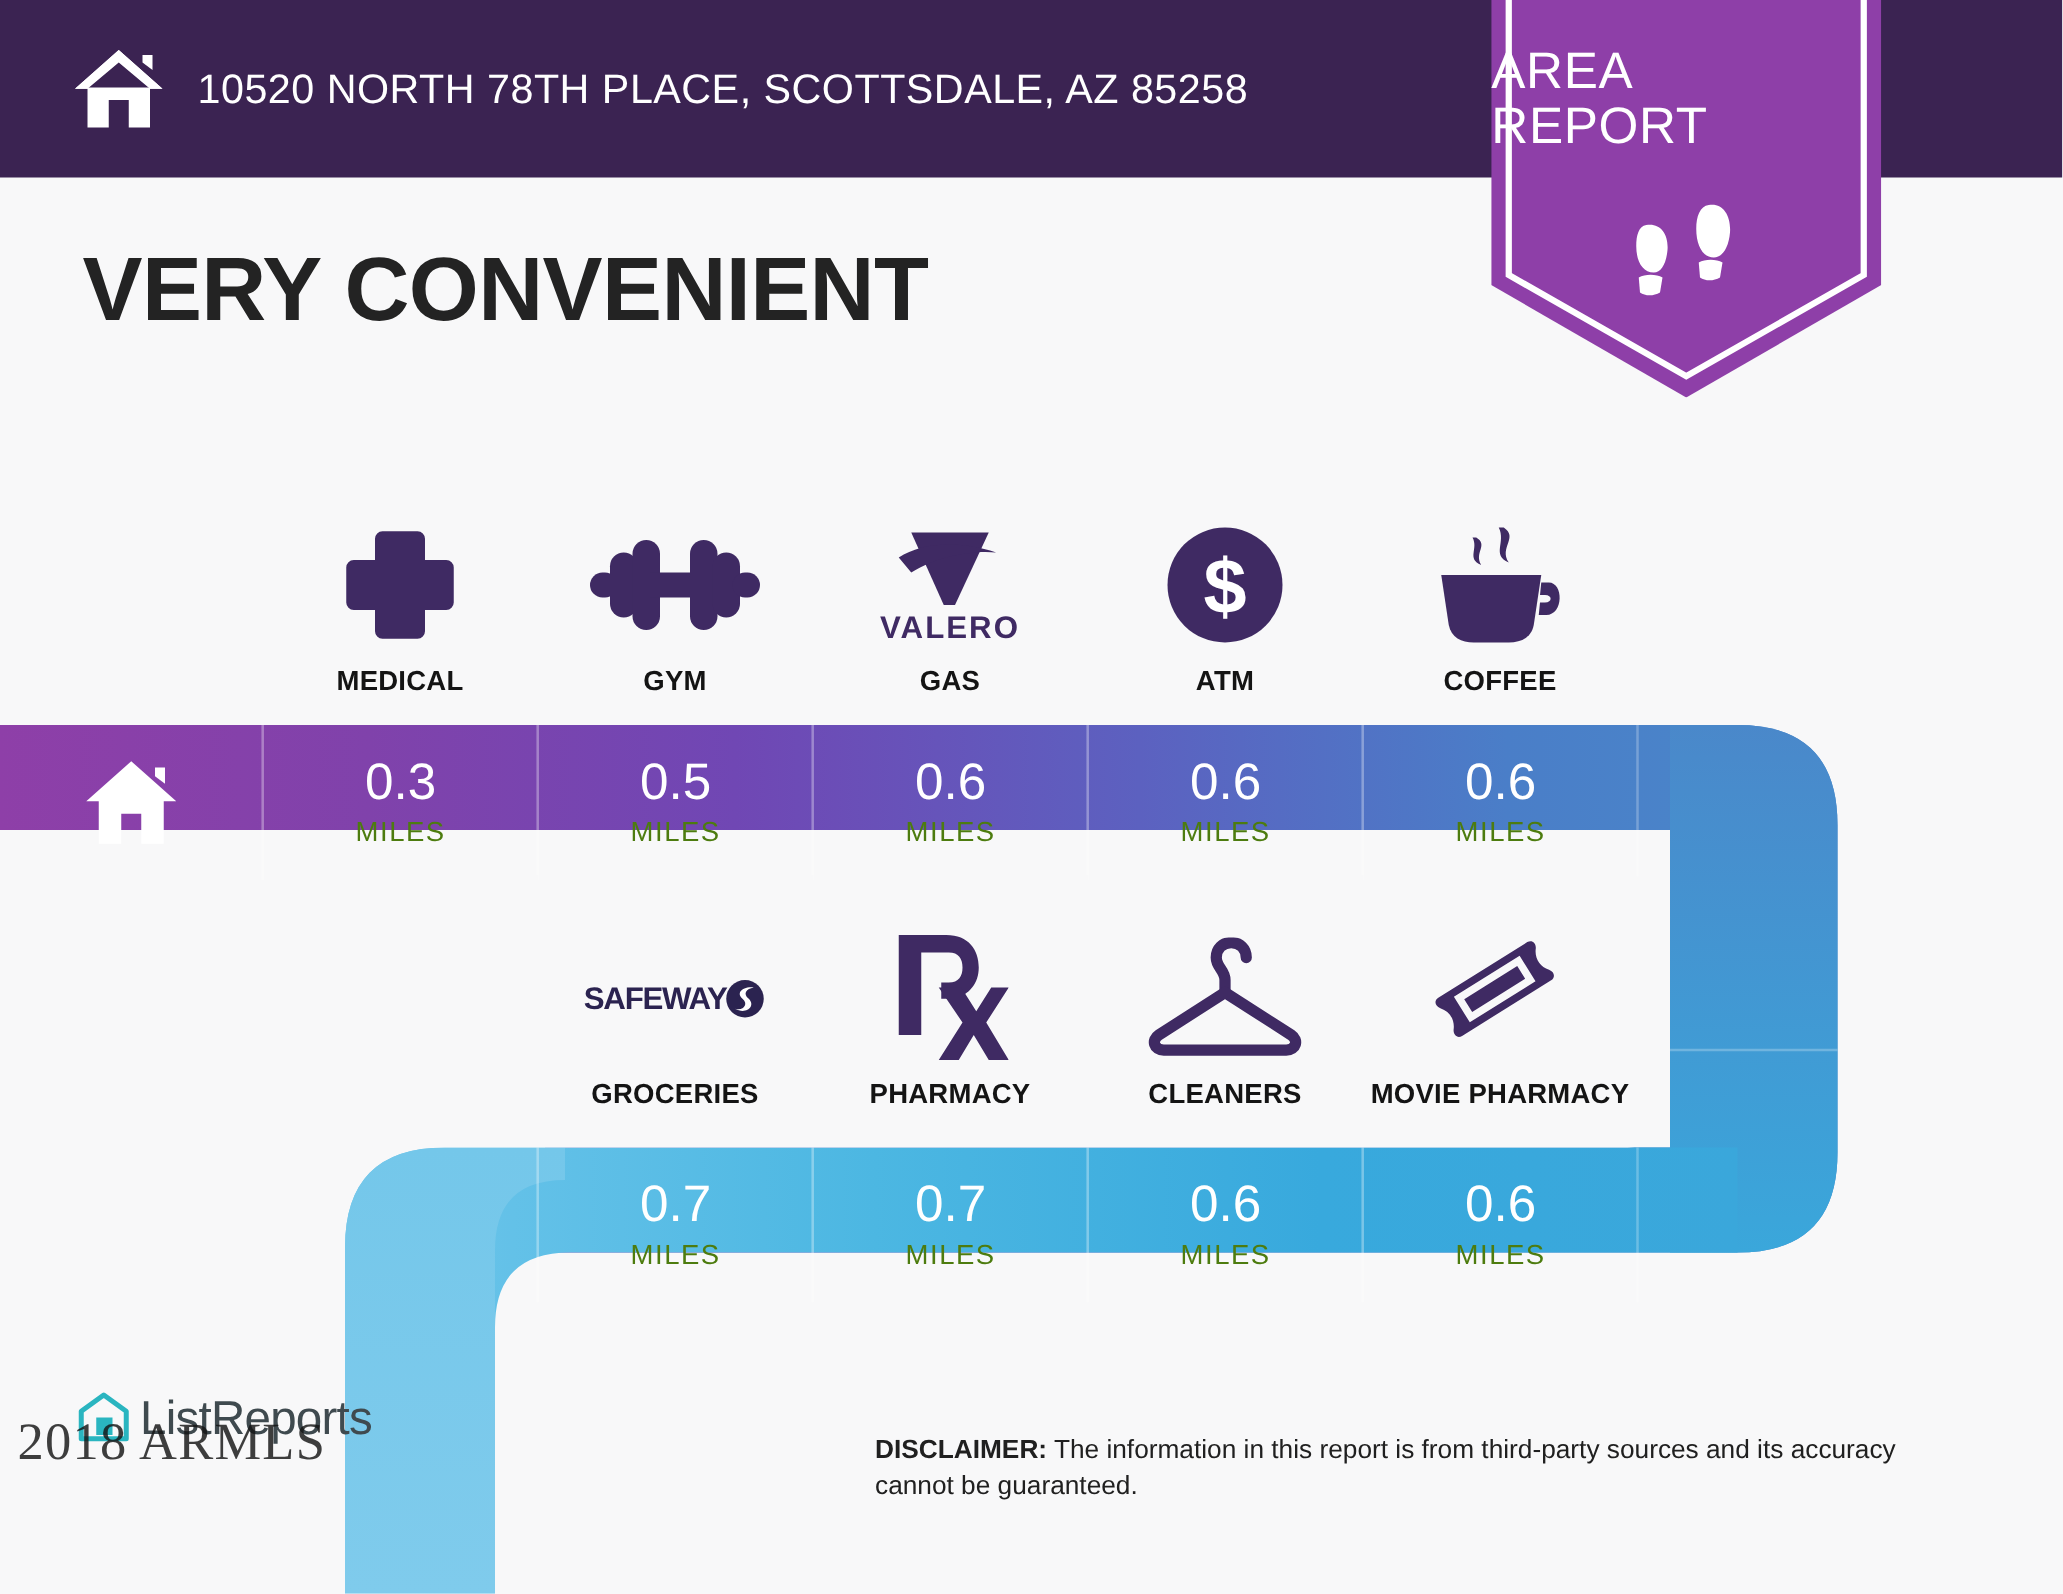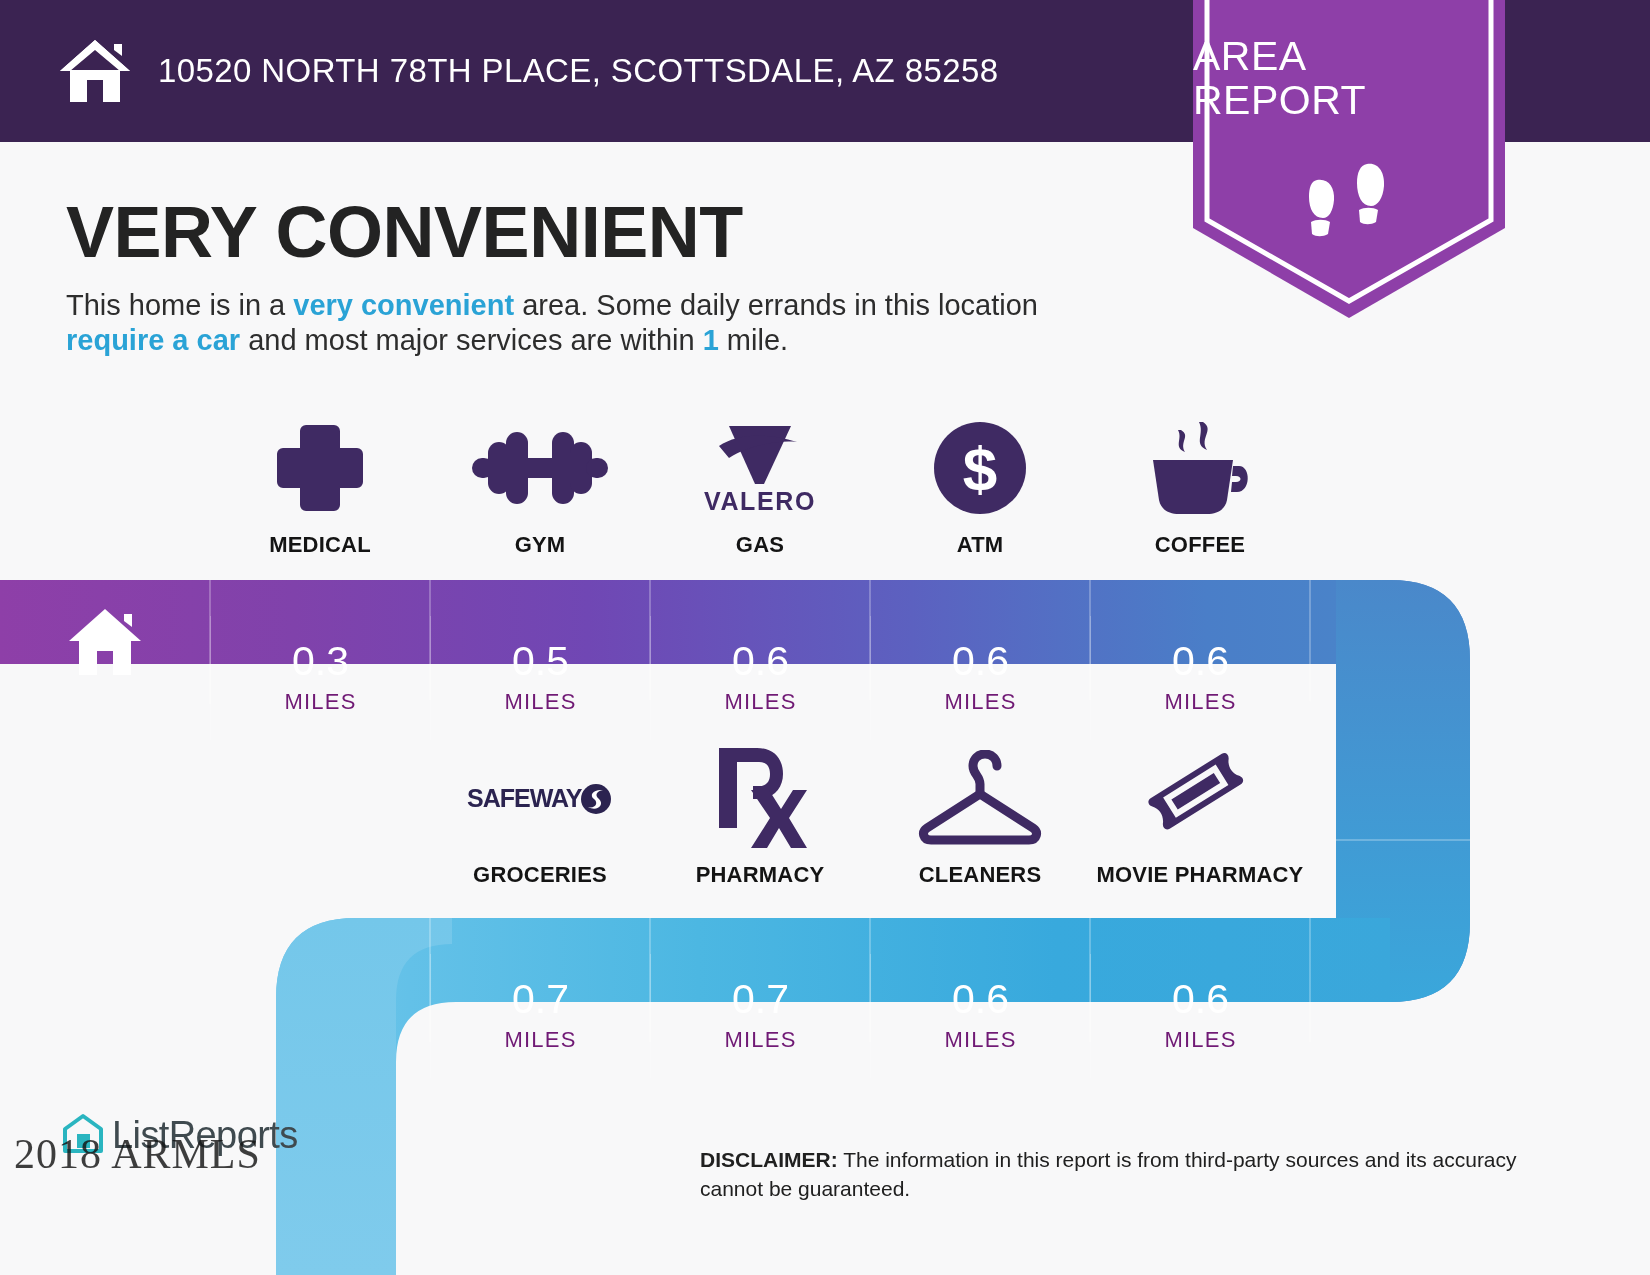--- a/index.html
+++ b/index.html
@@ -137,21 +137,20 @@
     background: #f8f8f9;
     border-radius: 34px;
     z-index: 2;
   }
 
   
   .dist-row {
     position: absolute;
     display: flex;
     z-index: 4;
-    margin-top: 36px;
   }
   .dist-row-1 { left: 210px; top: 580px; height: 124px; }
   .dist-row-2 { left: 430px; top: 918px; height: 124px; }
 
   .dist-cell {
     width: 220px;
     height: 124px;
     display: flex;
     flex-direction: column;
     align-items: center;
@@ -161,21 +160,21 @@
   }
   .dist-num {
     font-size: 41px;
     font-weight: 400;
     line-height: 1;
   }
   .dist-unit {
     margin-top: 7px;
     font-size: 22px;
     letter-spacing: 1.2px;
-    color: #701a75;
+    color: #4d7c0f;
   }
 
   .home-cell {
     position: absolute;
     left: 0; top: 580px;
     width: 210px; height: 124px;
     display: flex;
     align-items: center;
     justify-content: center;
     z-index: 4;
@@ -305,21 +304,20 @@
         <path d="M16 24 C27 22 34 31 33 44 C32 55 28 62 22 62 C13 62 8 53 8 41 C8 32 10 25 16 24 Z"></path>
         <path d="M10 66 C15 63 24 63 29 66 L27 78 C22 81 15 81 11 78 Z"></path>
         <path d="M66 8 C77 6 84 16 83 30 C82 42 77 50 70 50 C61 50 56 40 56 27 C56 17 59 9 66 8 Z"></path>
         <path d="M58 54 C63 51 72 51 77 54 L75 66 C70 69 63 69 59 66 Z"></path>
       </g>
     </svg>
   </div>
 
   <div class="headline">VERY CONVENIENT</div>
 
-  <div class="subcopy"><span>This home is in a </span><span class="hl">very convenient</span><span> area. Some daily errands in this location </span><span class="hl">require a car</span><span> and most major services are within </span><span class="hl">1</span><span> mile.</span></div>
 
   <div class="icon-row icon-row-1">
 
     <div class="icon-cell">
       <div class="icon-glyph">
         <svg width="94" height="94" viewBox="0 0 94 94">
           <path d="M33 4 h28 a6 6 0 0 1 6 6 v17 h17 a6 6 0 0 1 6 6 v28 a6 6 0 0 1 -6 6 h-17 v17 a6 6 0 0 1 -6 6 h-28 a6 6 0 0 1 -6 -6 v-17 h-17 a6 6 0 0 1 -6 -6 v-28 a6 6 0 0 1 6 -6 h17 v-17 a6 6 0 0 1 6 -6 z" fill="#3f2a63"></path>
         </svg>
       </div>
       <div class="icon-label">MEDICAL</div>

